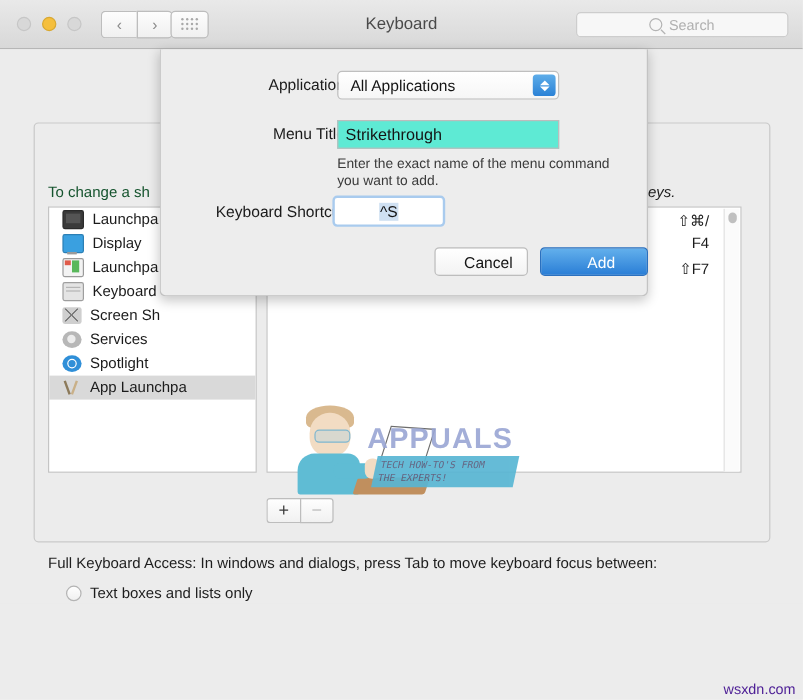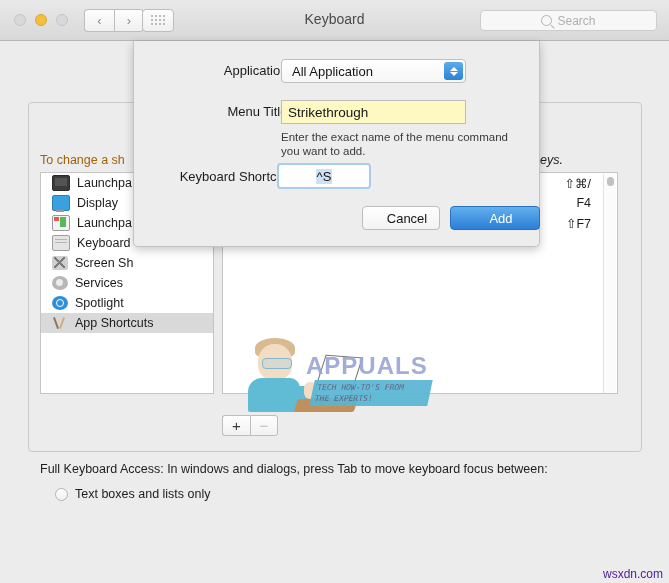--- a/index.html
+++ b/index.html
@@ -145,21 +145,21 @@
     background: #ececec;
     border: 1px solid #c9c9c9;
     border-radius: 4px;
     box-sizing: border-box;
   }
 
   #hint-line {
     position: absolute;
     left: 40px; top: 112px;
     font-size: 12.5px;
-    color: #a16207;
+    color: #14532d;
     white-space: nowrap;
   }
 
   
   #shortcut-list {
     position: absolute;
     left: 40px; top: 131px;
     width: 174px; height: 222px;
     background: #ffffff;
     border: 1px solid #c4c4c4;
@@ -409,21 +409,21 @@
     border-left: 4px solid transparent;
     border-right: 4px solid transparent;
   }
   #app-popup-arrows .up   { border-bottom: 4px solid #fff; }
   #app-popup-arrows .down { border-top: 4px solid #fff; }
 
   #menu-title-field {
     position: absolute;
     left: 147px; top: 59px;
     width: 185px; height: 24px;
-    background: #fef9c3;
+    background: #5eead4;
     border: 1px solid #bcbcbc;
     box-sizing: border-box;
     display: flex; align-items: center;
     padding-left: 6px;
     font-size: 13.5px;
     color: #141414;
   }
   #menu-hint {
     position: absolute;
     left: 147px; top: 89px;
@@ -551,21 +551,21 @@
         <div class="list-item">
           <span class="li-icon ic-services"></span>
           <span class="li-label">Services</span>
         </div>
         <div class="list-item">
           <span class="li-icon ic-spotlight"></span>
           <span class="li-label">Spotlight</span>
         </div>
         <div class="list-item selected">
           <span class="li-icon ic-appshortcuts"></span>
-          <span class="li-label">App Shortcuts</span>
+          <span class="li-label">App Launchpa</span>
         </div>
       </div>
 
       <div id="detail-pane">
         <div id="detail-scroll">
           <div class="knob"></div>
         </div>
         <div class="detail-row">
           <span>⇧⌘/</span>
         </div>
@@ -614,21 +614,21 @@
 
     <div id="bottom-area">
 
       <div id="watermark">wsxdn.com</div>
     </div>
 
     <div id="sheet">
       <div class="sheet-label" id="lbl-application">Application:</div>
 
       <div id="app-popup">
-        <span>All Application</span>
+        <span>All Applications</span>
         <span id="app-popup-arrows">
           <span class="ar up"></span>
           <span class="ar down"></span>
         </span>
       </div>
 
       <div class="sheet-label" id="lbl-menutitle">Menu Title:</div>
       <div id="menu-title-field">
         <span>Strikethrough</span>
       </div>

